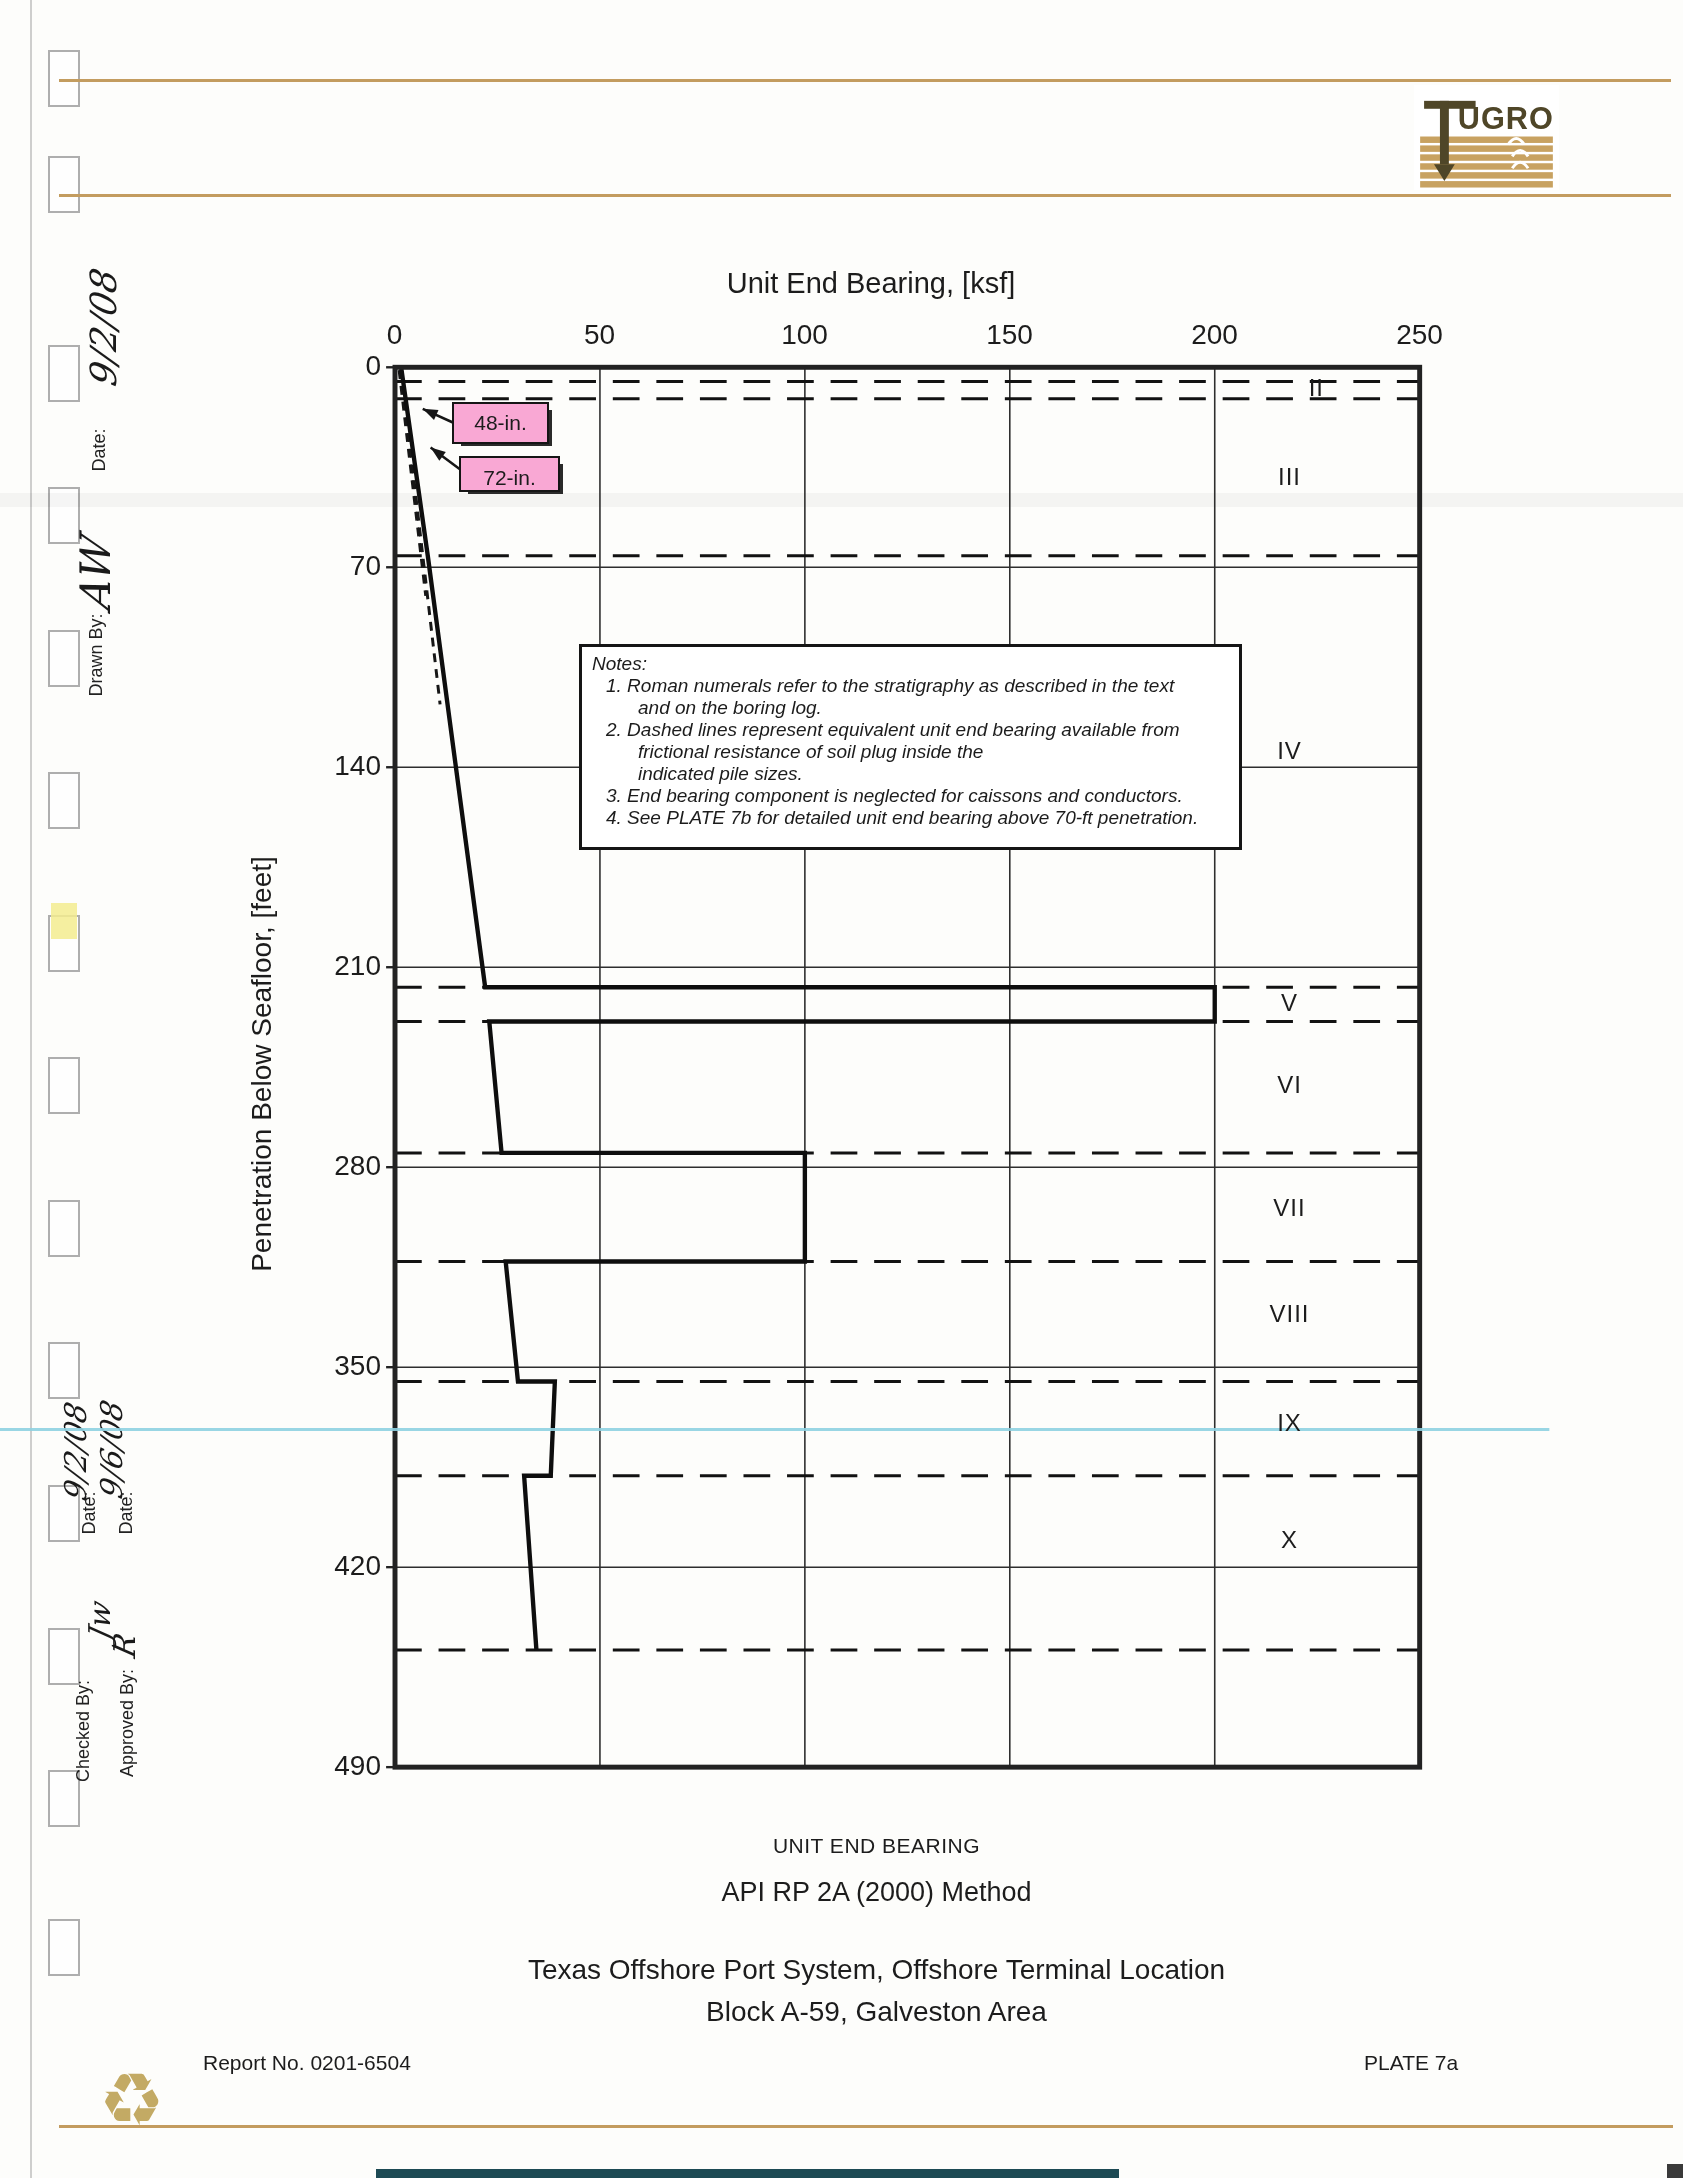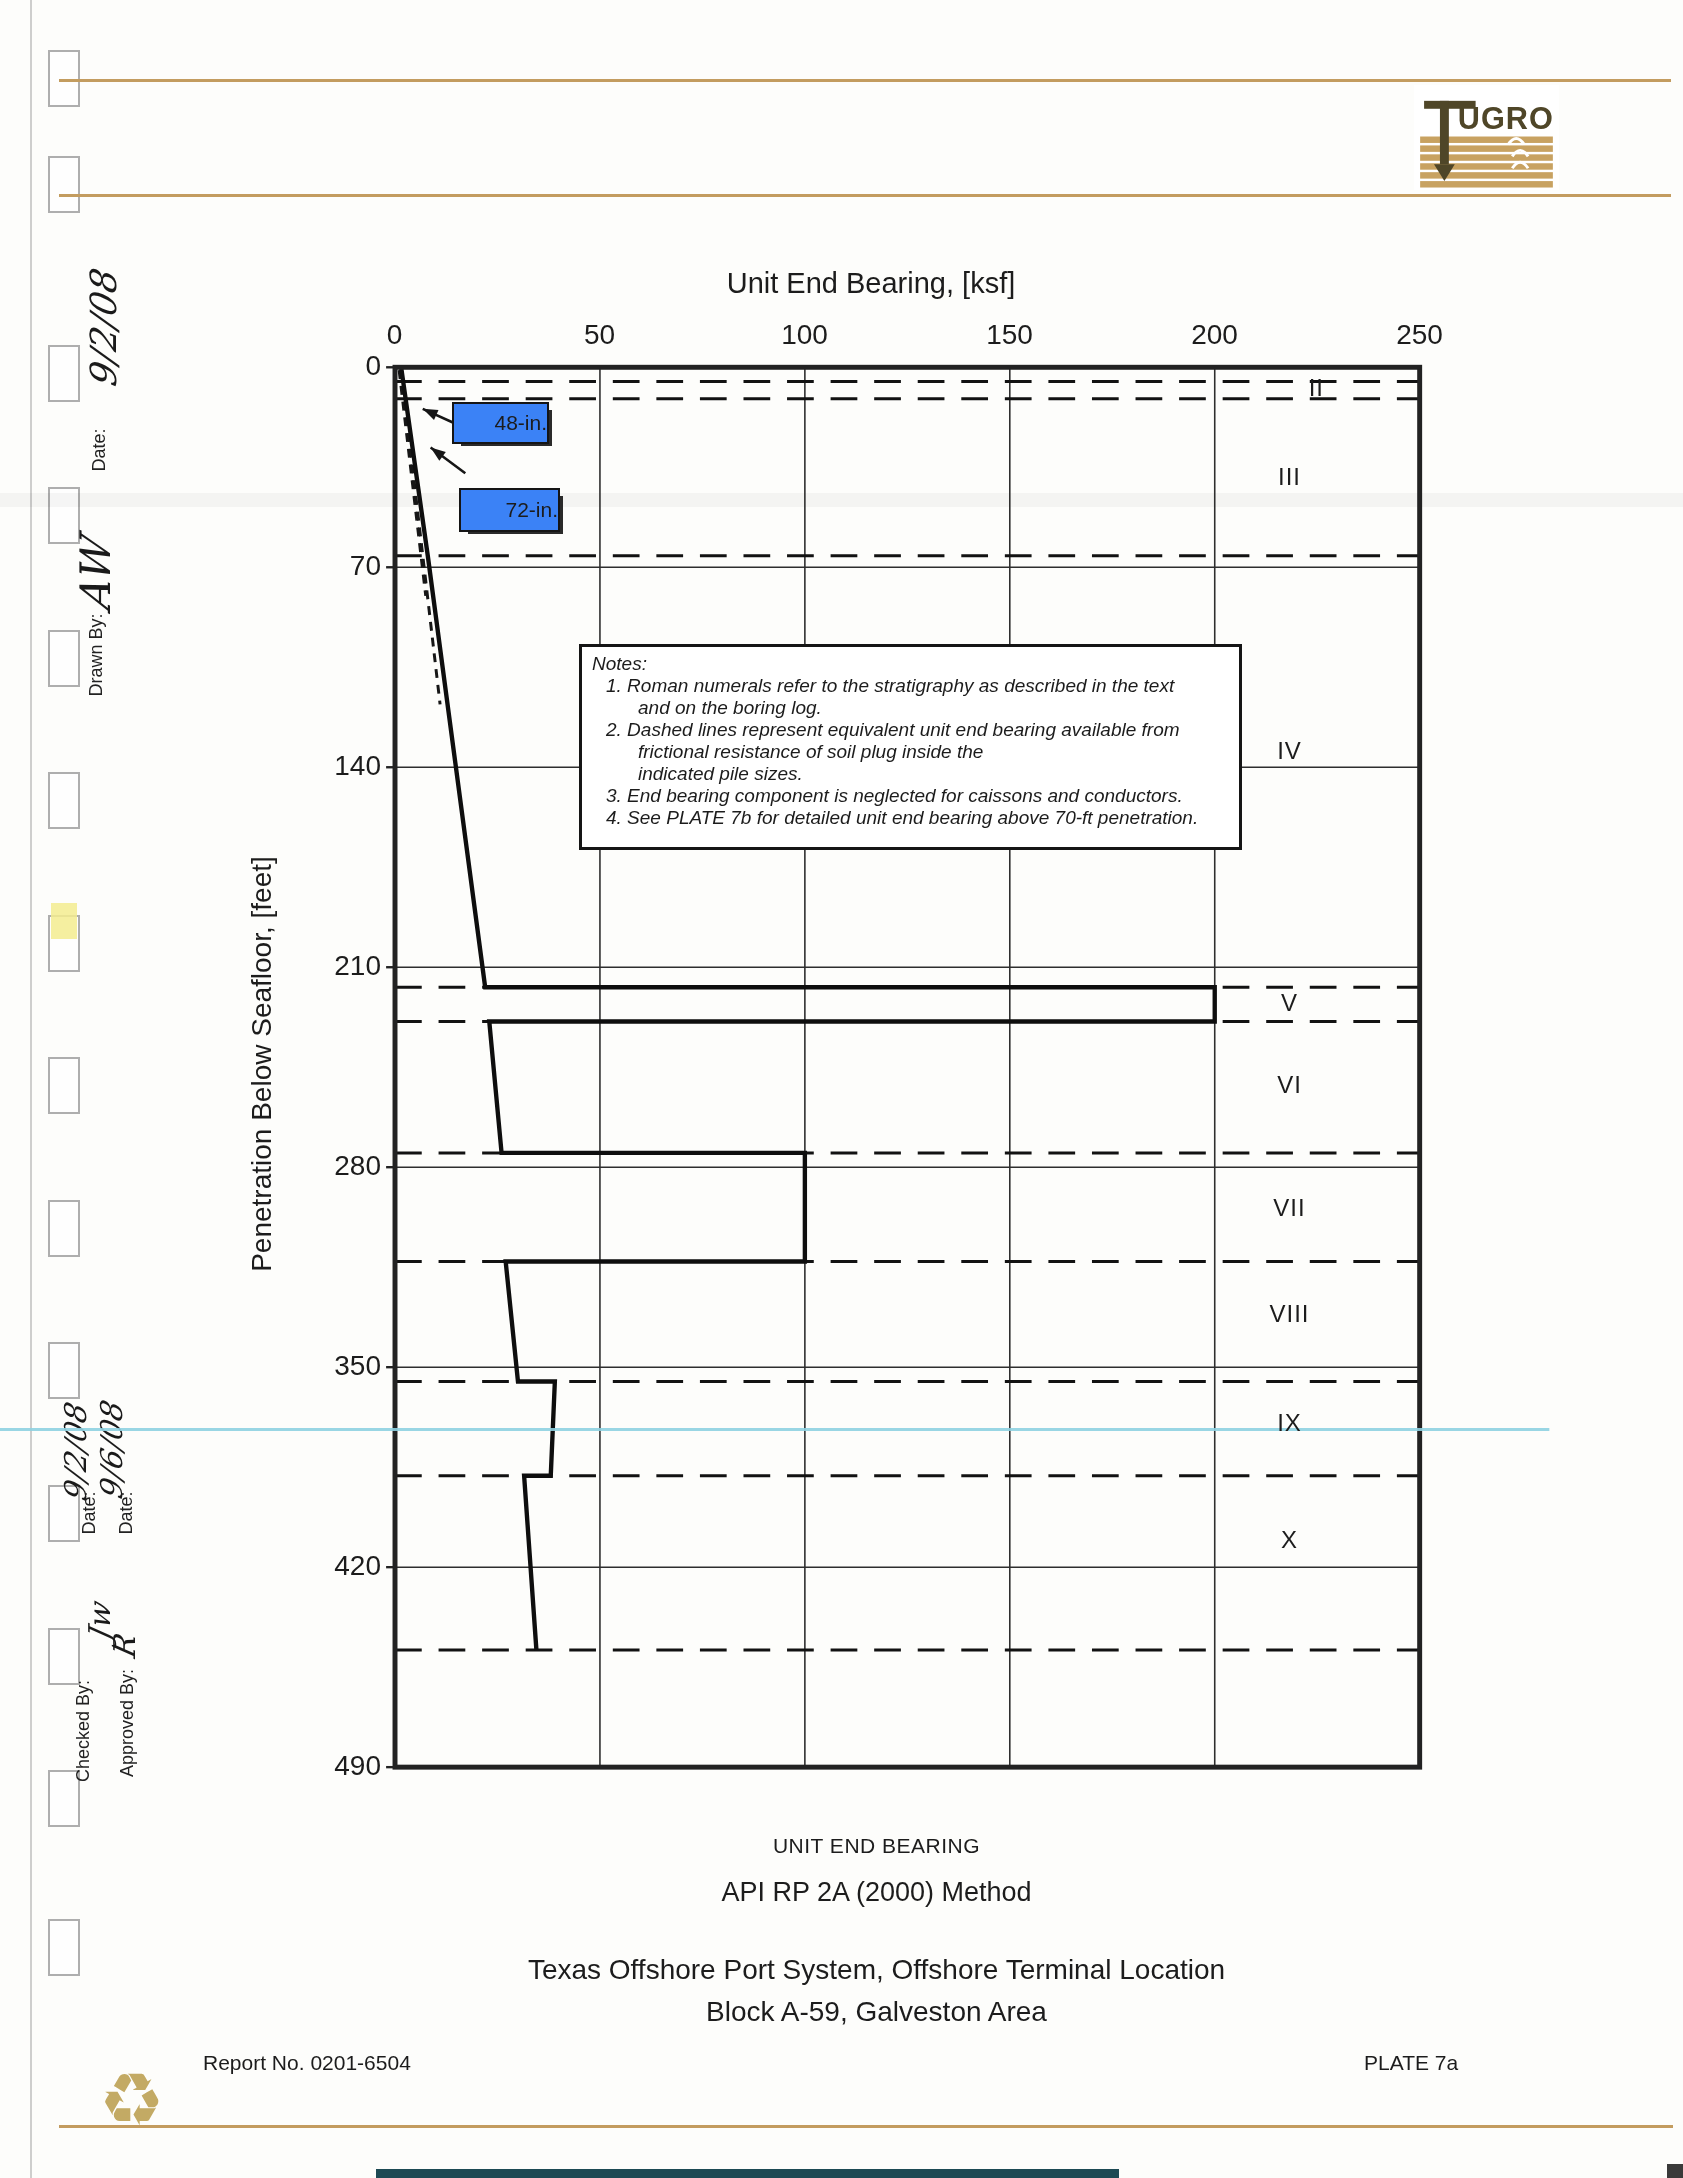--- a/index.html
+++ b/index.html
@@ -23,22 +23,22 @@
   .xtitle{position:absolute;left:376px;top:267px;width:990px;text-align:center;font-size:29px;}
   .xtick{position:absolute;width:89px;text-align:center;font-size:28px;top:319px;}
   .ytick{position:absolute;width:75px;text-align:right;font-size:28px;}
   .ytitle{position:absolute;left:262px;top:1064px;font-size:28px;}
   .stratum{position:absolute;width:69px;text-align:center;font-size:24px;letter-spacing:1px;}
   
   .notes{position:absolute;left:579px;top:644px;width:663px;height:206px;background:#fff;
          border:3px solid #151515;box-sizing:border-box;padding:6px 0 0 10px;}
   .note-line{font-size:19px;line-height:22px;white-space:nowrap;font-style:italic;}
   
-  .callout{position:absolute;background:#3b82f6;border:2.5px solid #151515;box-sizing:border-box;
-           text-align:right;font-size:21px;box-shadow:6px 5px 0 -3px #2a2a2a;}
+  .callout{position:absolute;background:#f9a8d4;border:2.5px solid #151515;box-sizing:border-box;
+           text-align:center;font-size:21px;box-shadow:6px 5px 0 -3px #2a2a2a;}
   
   .titles{position:absolute;left:332px;width:1089px;text-align:center;}
   .t-main{font-size:21px;font-weight:normal;letter-spacing:0.5px;text-align:center;}
   .t-sub{font-size:27px;}
   .footer-text{position:absolute;font-size:21px;}
   .recycle{position:absolute;left:99px;top:2057px;font-size:73px;color:#b99c4a;opacity:.85;
            font-family:"DejaVu Sans",sans-serif;}
   .teal-bar{position:absolute;left:376px;top:2169px;width:743px;height:9px;background:#1d4a54;}
   .corner-mark{position:absolute;left:1667px;top:2164px;width:16px;height:14px;background:#3a3a3a;}
   svg text{font-family:"Liberation Sans",sans-serif;}
@@ -181,21 +181,21 @@
         <div class="note-line" style="padding-left: 46px;">and on the boring log.</div>
         <div class="note-line" style="padding-left: 14px;">2.  Dashed lines represent equivalent unit end bearing available from</div>
         <div class="note-line" style="padding-left: 46px;">frictional resistance of soil plug inside the</div>
         <div class="note-line" style="padding-left: 46px;">indicated pile sizes.</div>
         <div class="note-line" style="padding-left: 14px;">3.  End bearing component is neglected for caissons and conductors.</div>
         <div class="note-line" style="padding-left: 14px;">4.  See PLATE 7b for detailed unit end bearing above 70-ft penetration.</div>
       </div>
   </div>
 
   <div class="callout" style="left:452px;top:402px;width:97px;height:42px;line-height:38px">48-in.</div>
-  <div class="callout" style="left:459px;top:488px;width:101px;height:44px;line-height:40px">72-in.</div>
+  <div class="callout" style="left:459px;top:456px;width:101px;height:36px;line-height:40px">72-in.</div>
 
   <div class="titles t-main" style="top:1834px">UNIT END BEARING</div>
   <div class="titles t-sub" style="top:1877px">API RP 2A (2000) Method</div>
   <div class="titles t-sub" style="top:1954px;font-size:28px">Texas Offshore Port System, Offshore Terminal Location</div>
   <div class="titles t-sub" style="top:1996px;font-size:28px">Block A-59, Galveston Area</div>
 
   <div class="footer-text" style="left:203px;top:2051px">Report No. 0201-6504</div>
   <div class="footer-text" style="left:1364px;top:2051px">PLATE 7a</div>
   <div class="recycle">♻</div>
   <div class="rule-tan" style="left:59px;top:2125px;width:1614px;height:2.5px"></div>

